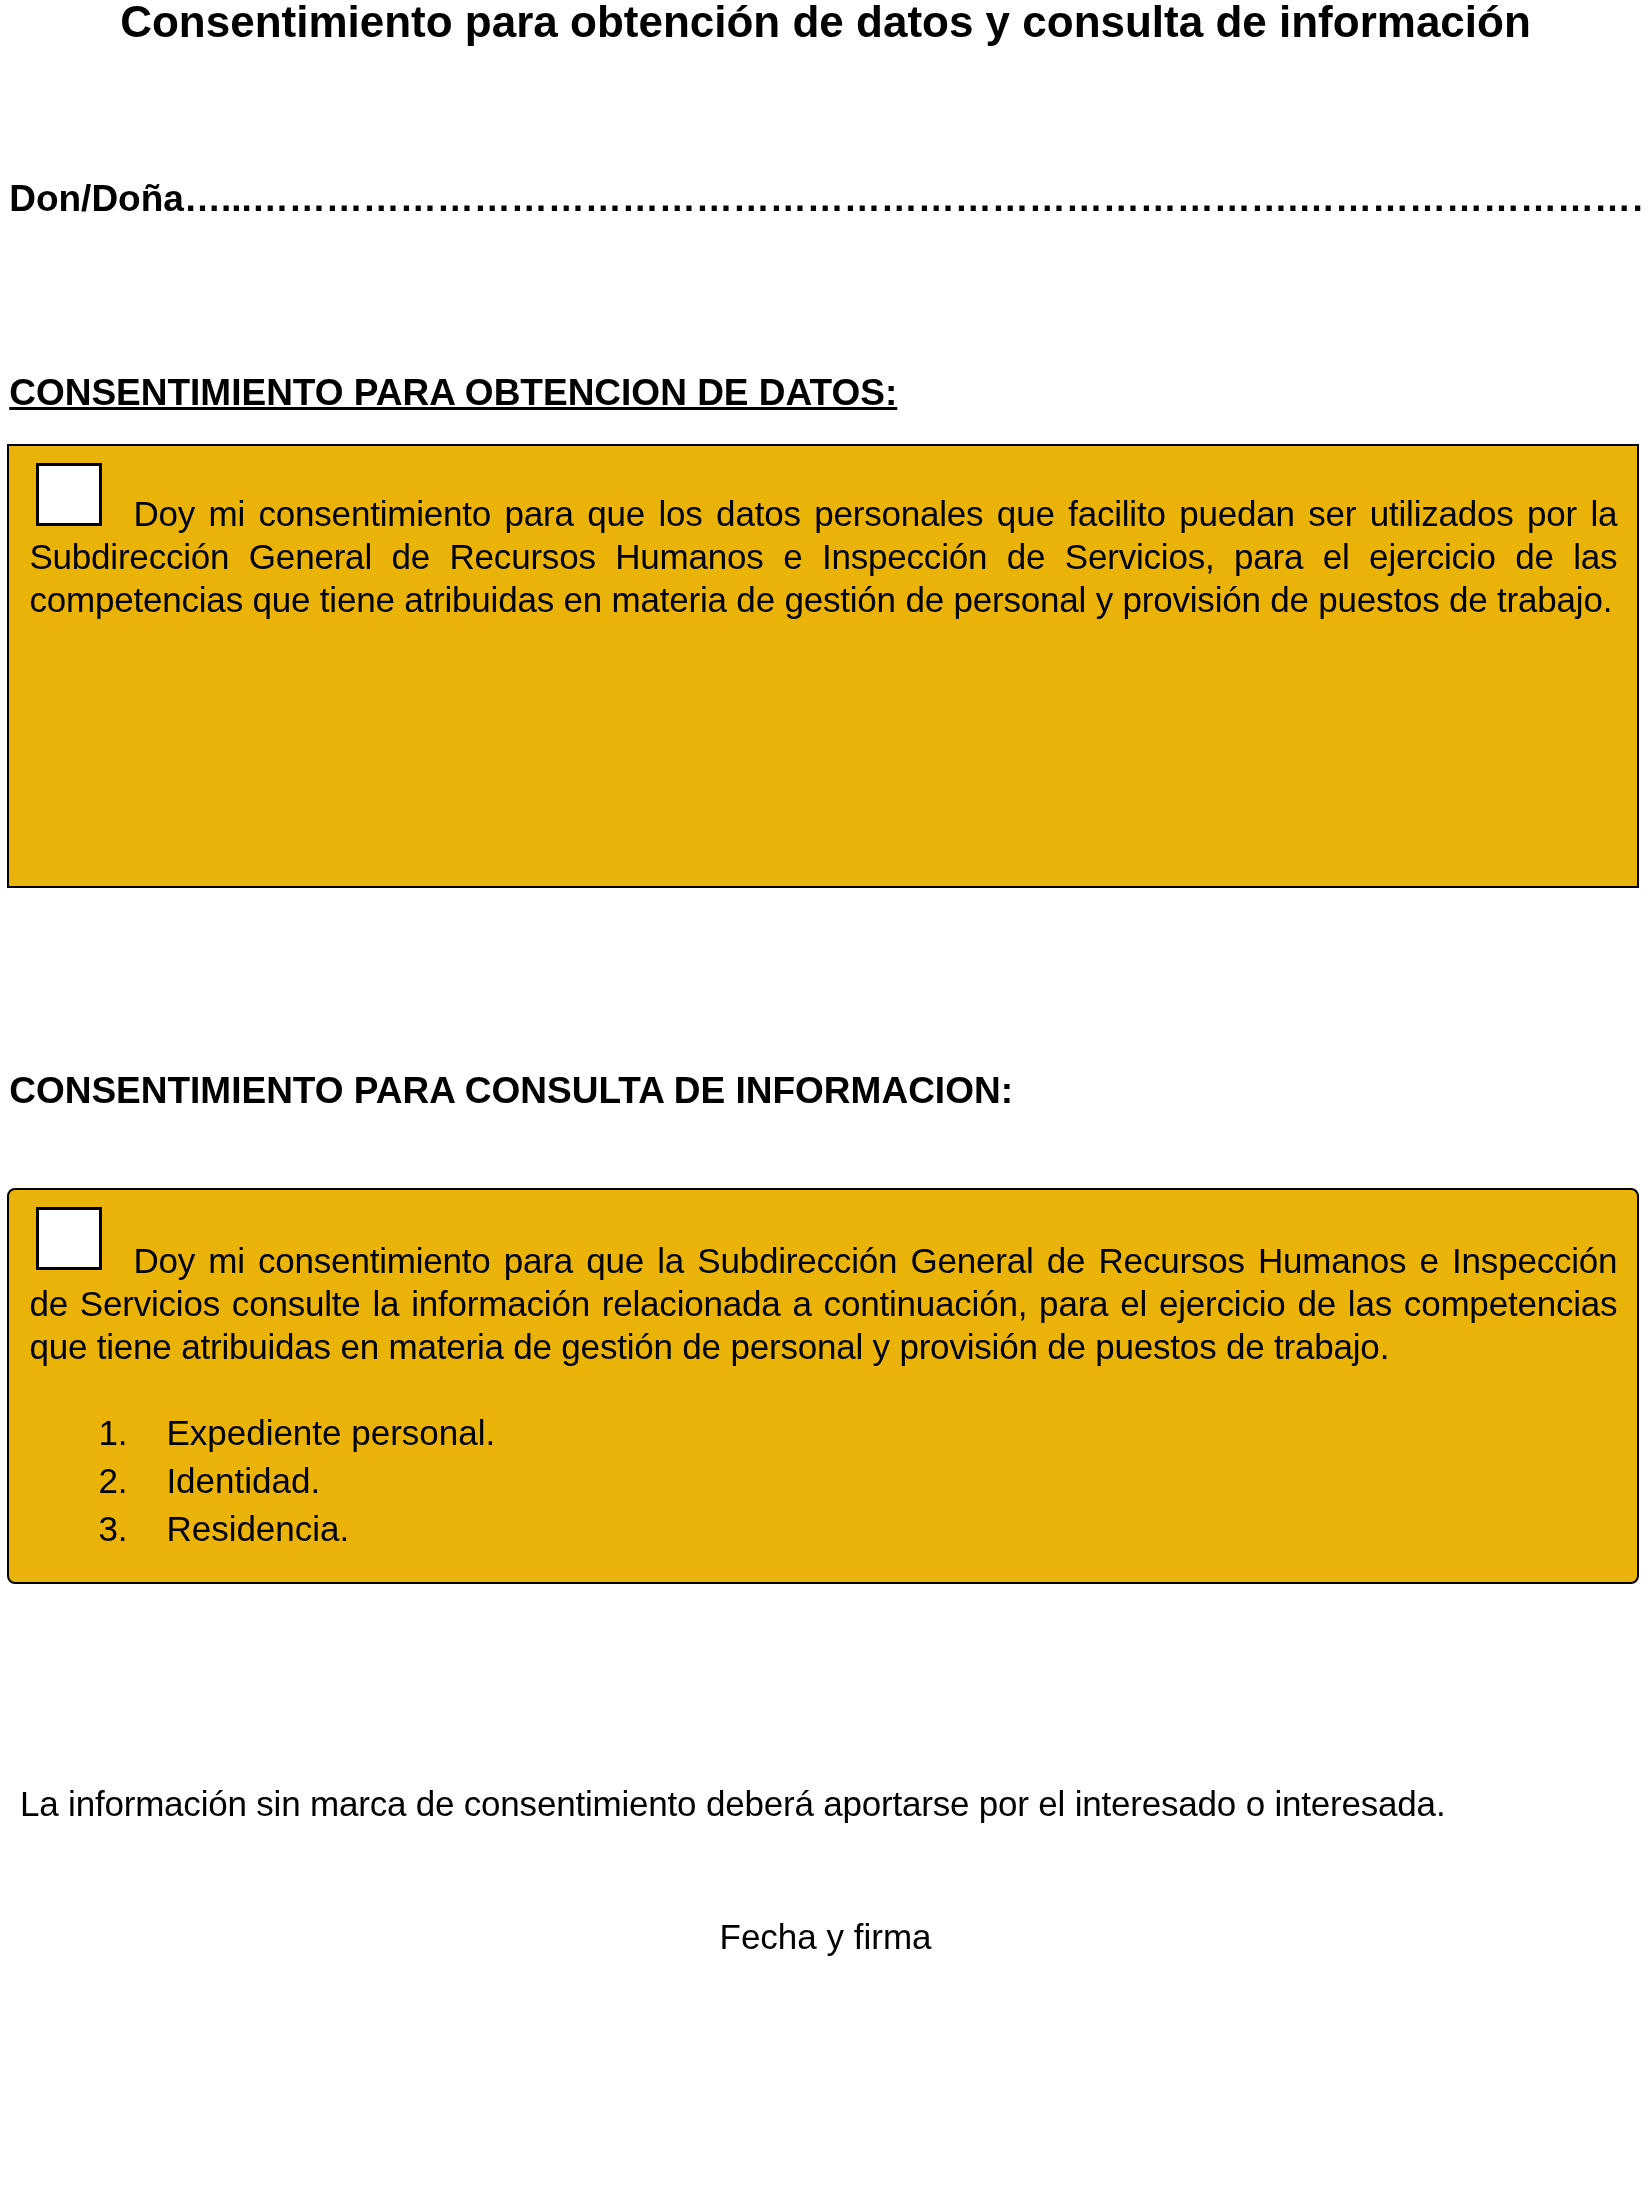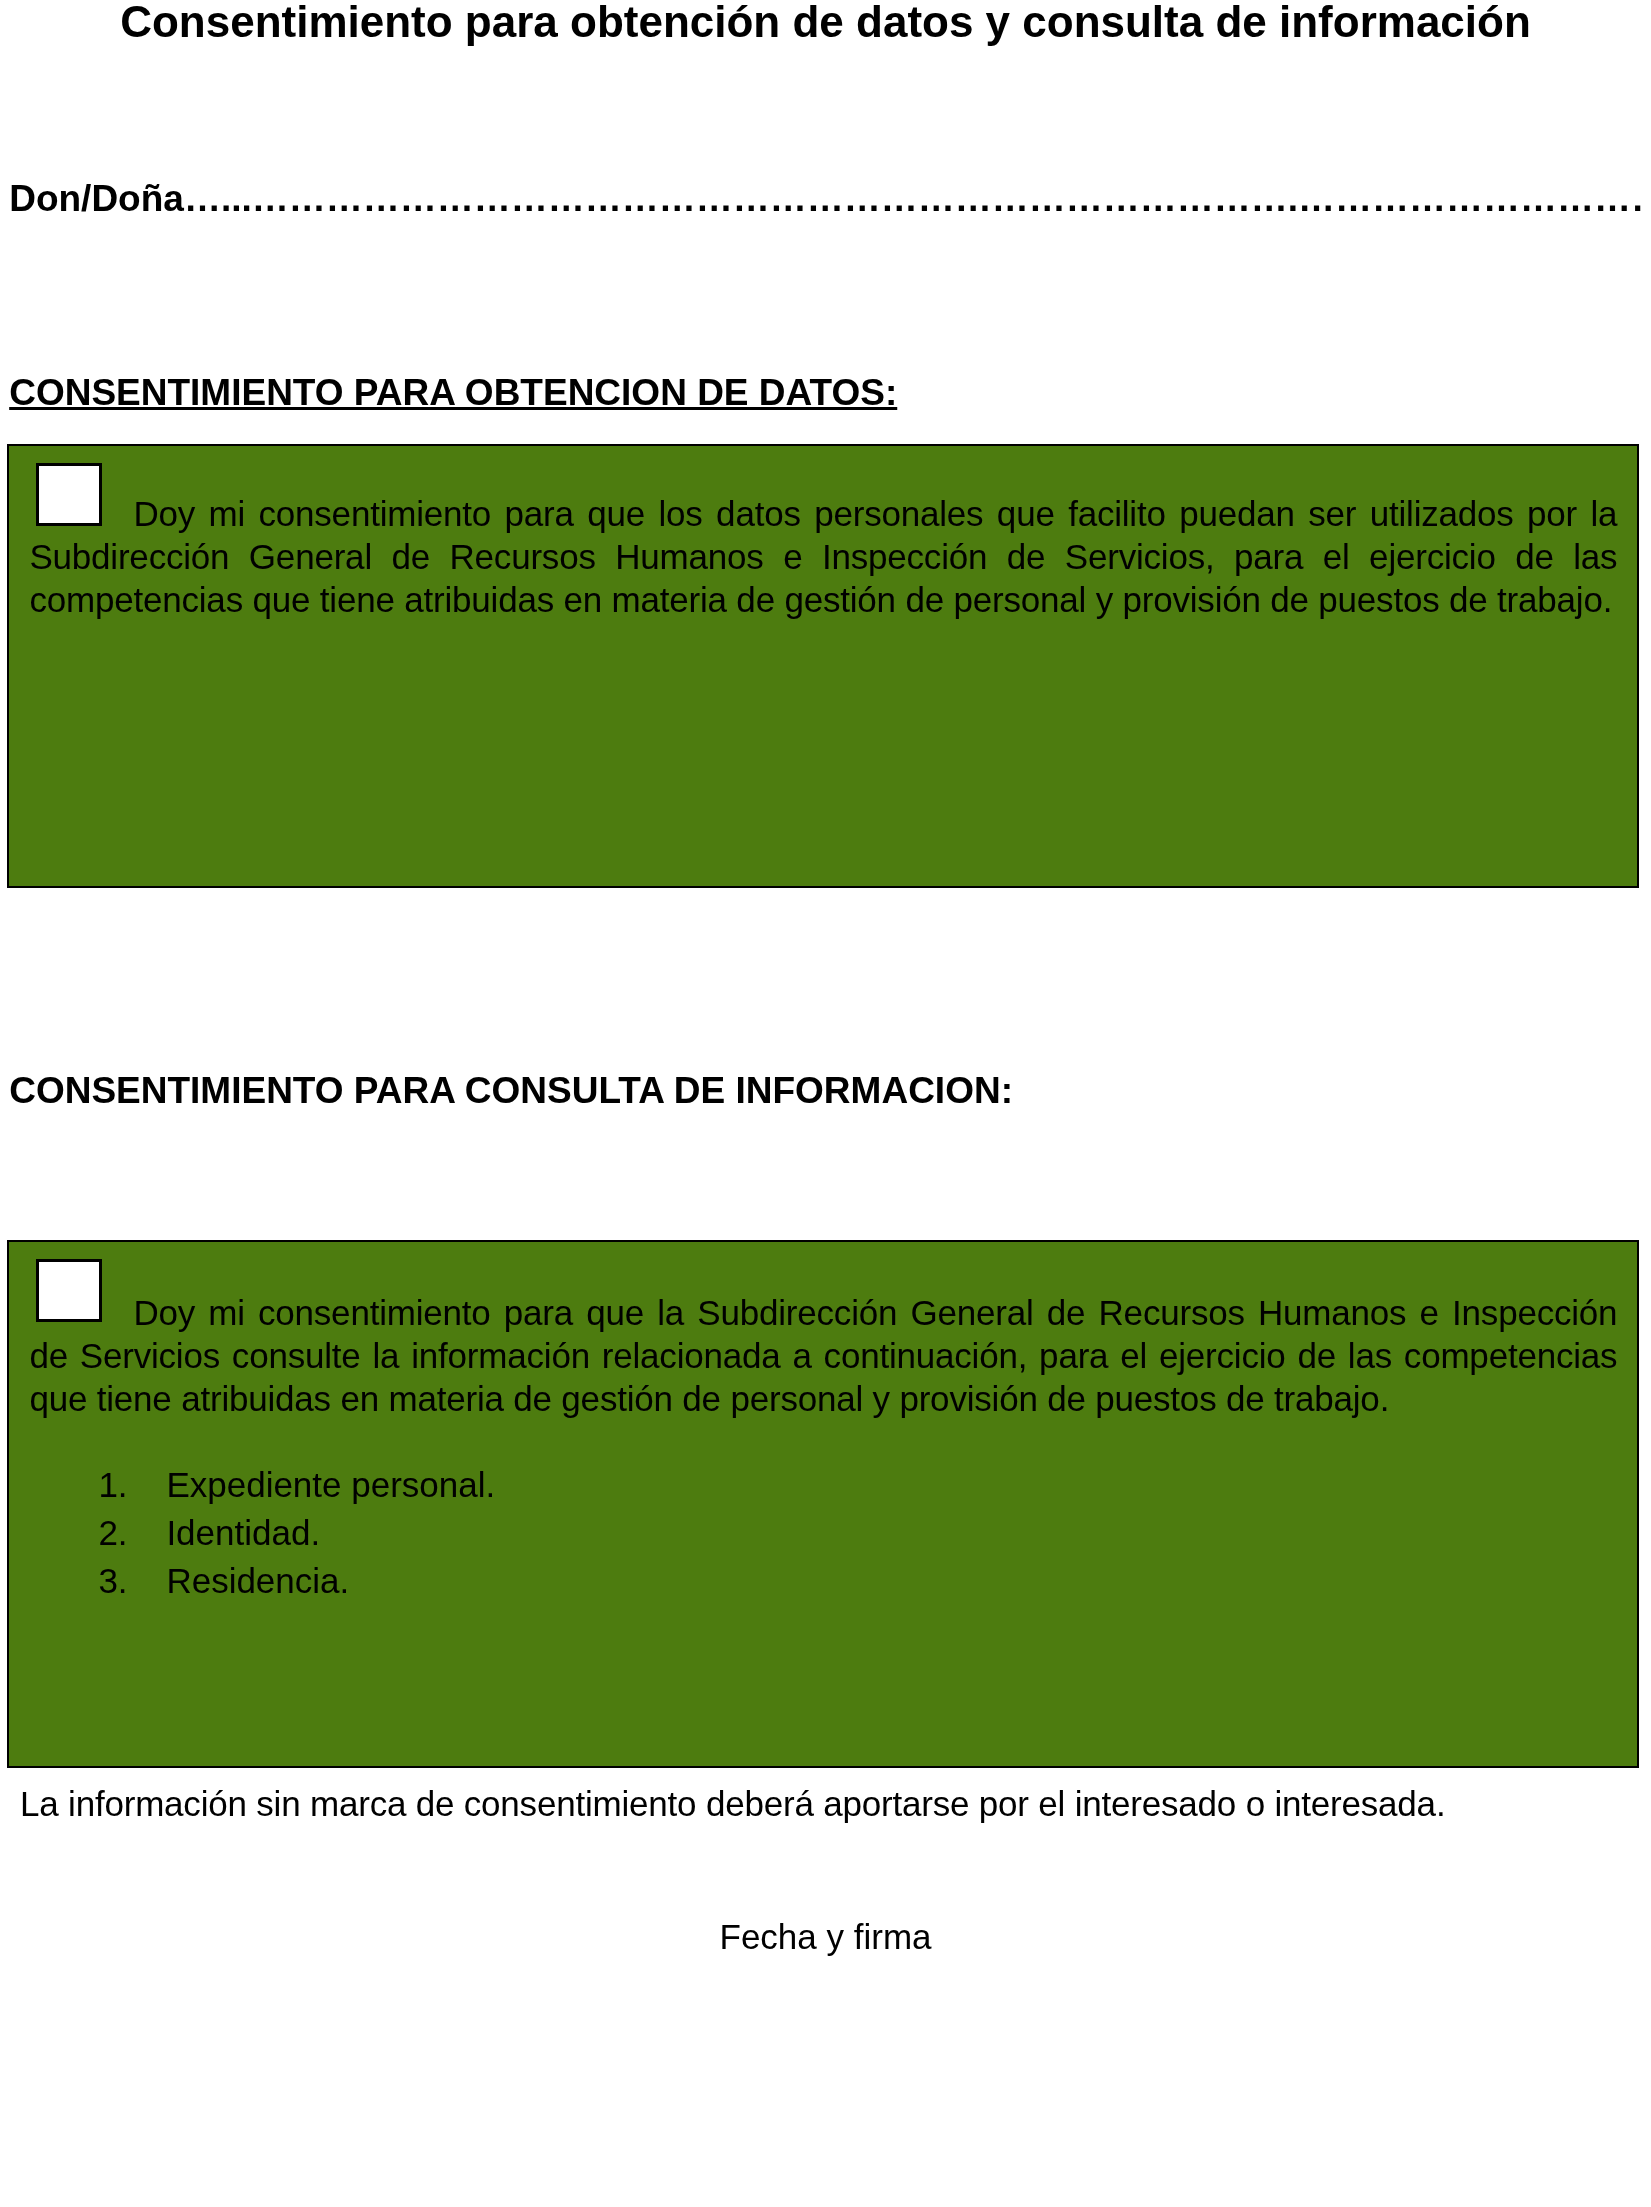--- a/index.html
+++ b/index.html
@@ -40,24 +40,24 @@
   }
   #heading-obtencion { top: 372px; text-decoration: underline; }
   #heading-consulta  { top: 1070px; }
   .consent-box {
     position: absolute;
     left: 7.4px;
     width: 1632px;
     border: 2.8px solid #000000;
     padding: 0 20px;
     box-sizing: border-box;
-    background: #4d7c0f;
+    background: #eab308;
   }
   #box-obtencion { top: 444px;  height: 444px; }
-  #box-consulta  { top: 1240px; height: 528px; }
+  #box-consulta  { top: 1188px; height: 396px; border-radius: 8px; }
   .checkbox {
     position: absolute;
     top: 16.6px; left: 27px;
     width: 60px; height: 57px;
     border: 3.7px solid #000000;
     background: #ffffff;
   }
   .consent-text {
     margin: 46px 0 0 0;
     font-size: 35px;

